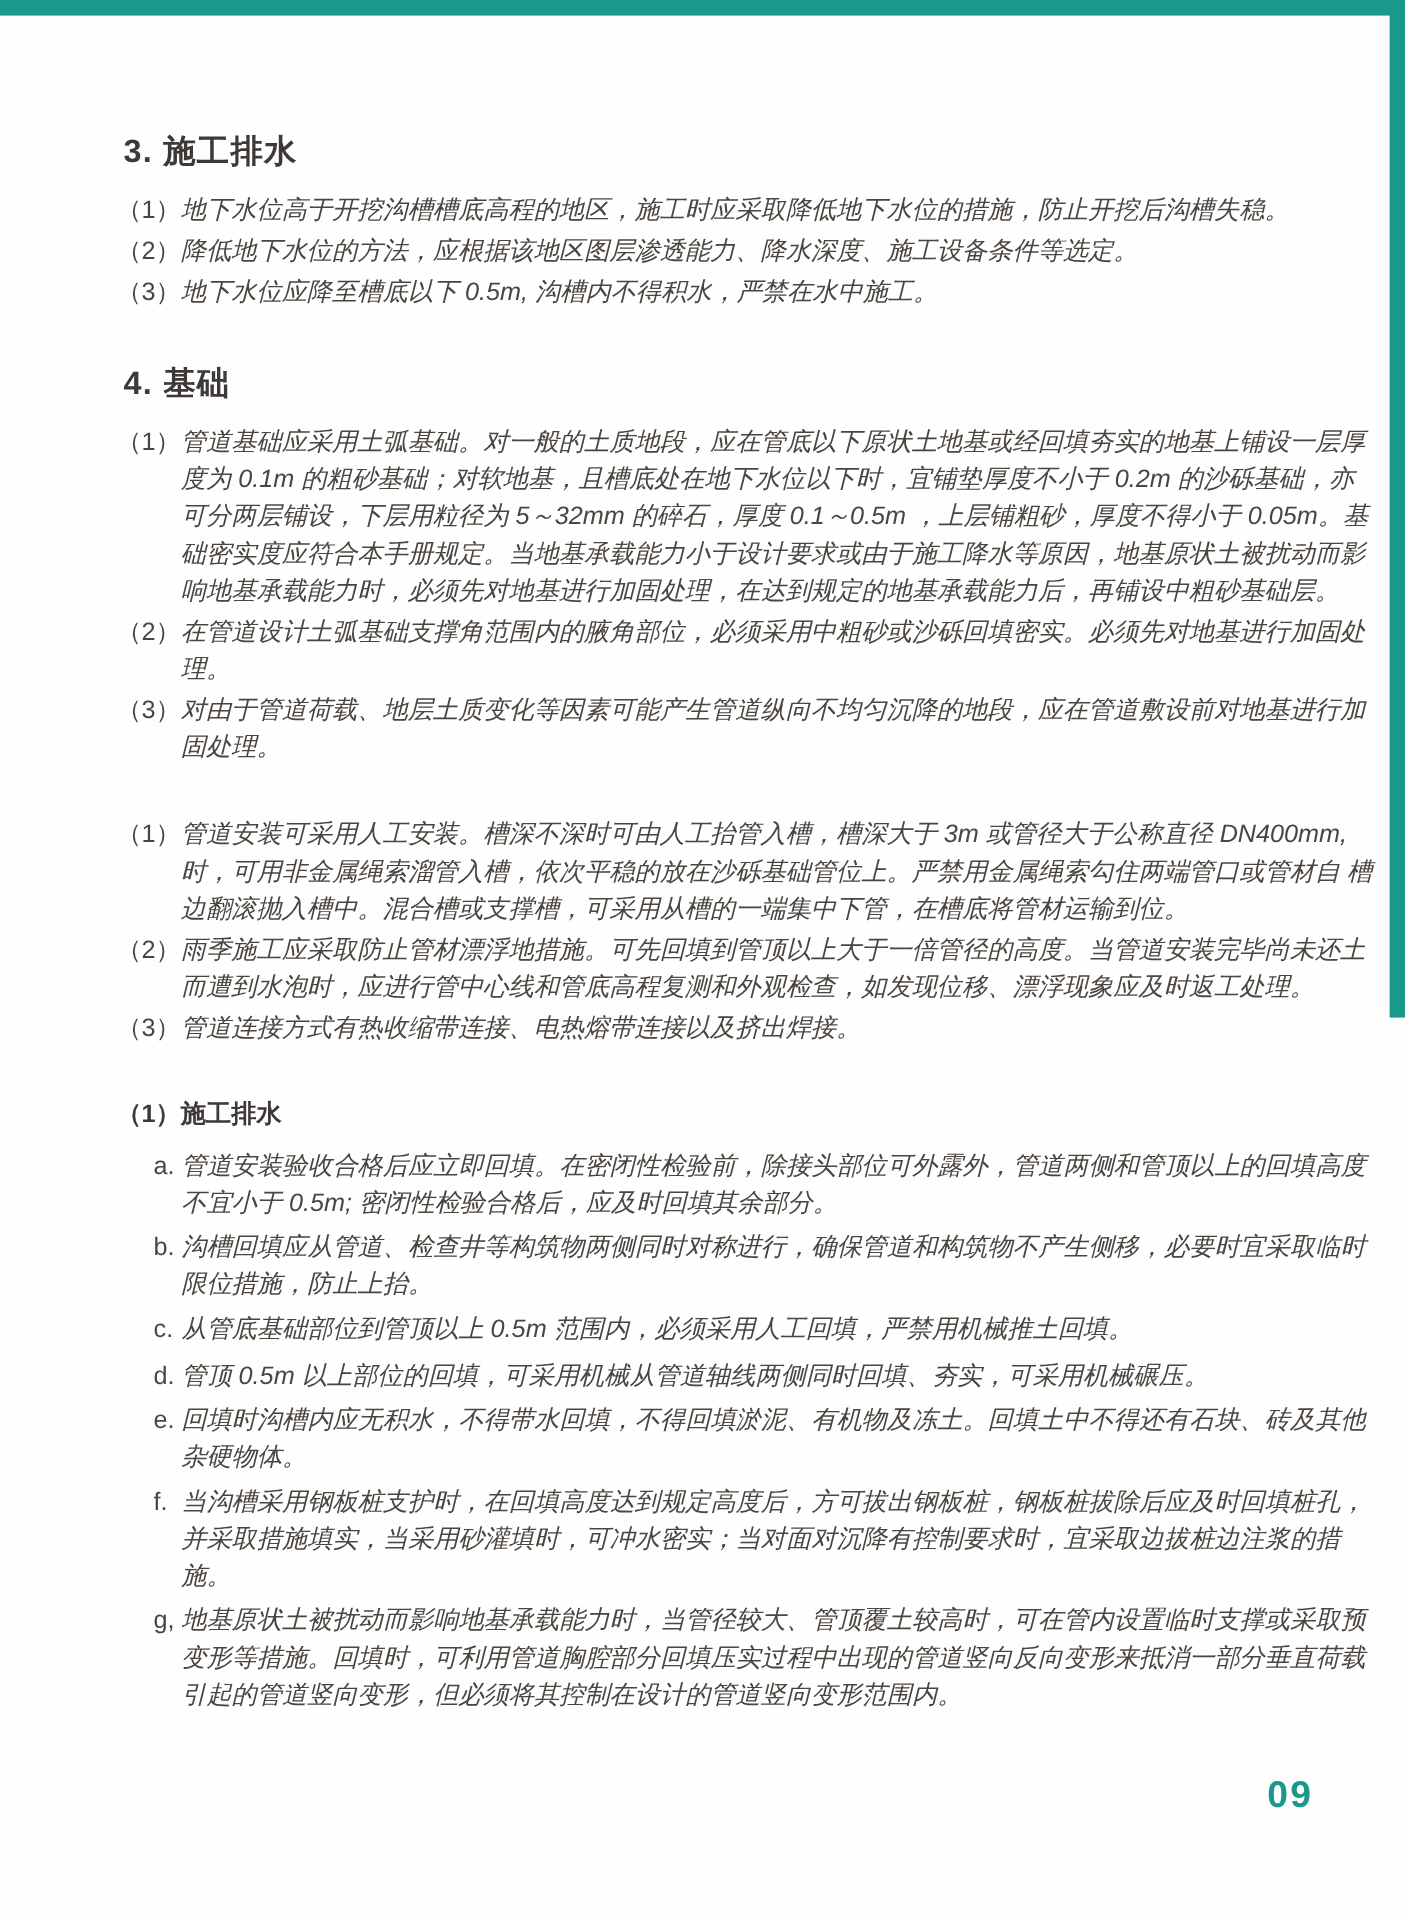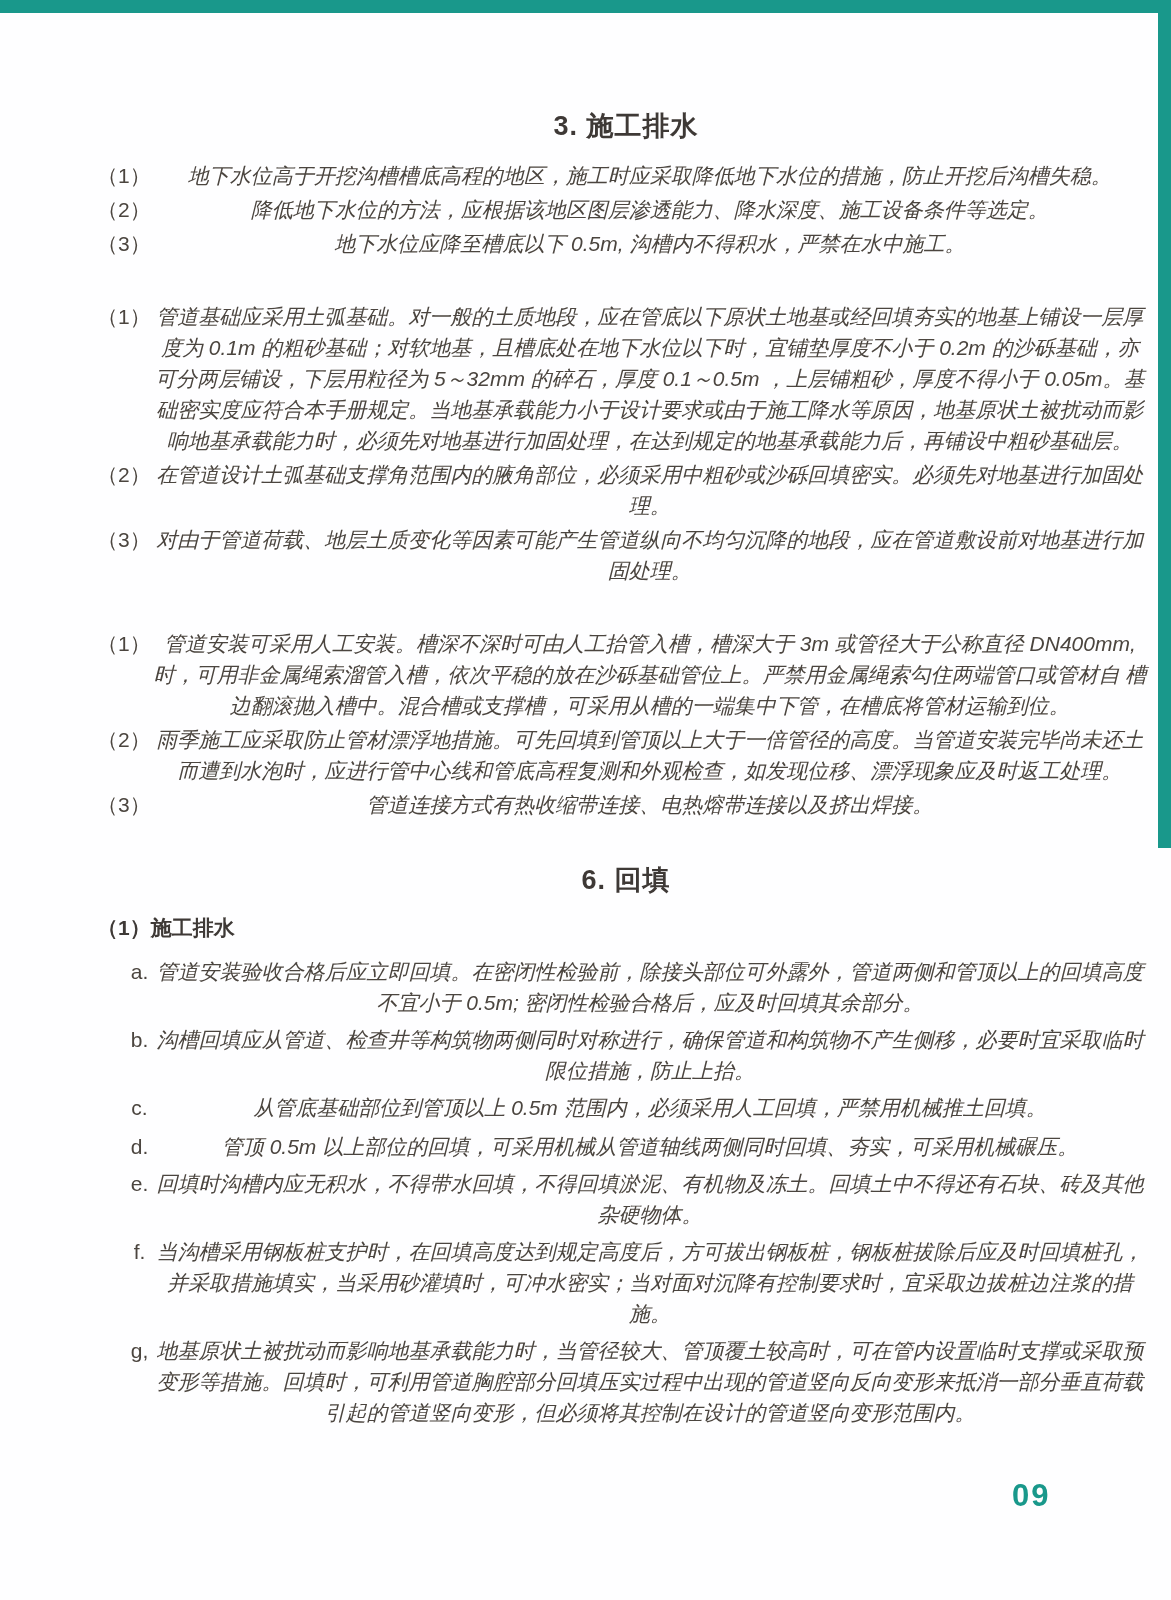--- a/index.html
+++ b/index.html
@@ -11,21 +11,20 @@
   * { margin: 0; padding: 0; box-sizing: border-box; }
   html, body { background: #ffffff; }
   .page {
     position: relative;
     width: 1171px;
     height: 1600px;
     background: var(--bg);
     font-family: "Liberation Sans", "DejaVu Sans", sans-serif;
     color: var(--text);
     overflow: hidden;
-    text-align: center;
   }
   .edge-top {
     position: absolute;
     top: 0; left: 0; right: 0;
     height: 13px;
     background: var(--accent);
   }
   .edge-right {
     position: absolute;
     top: 0; right: 0;
@@ -63,21 +62,21 @@
     color: var(--heading);
     margin: 4px 0 14px 0;
   }
   .subsection-title .marker { flex: 0 0 49px; }
   .lettered { margin-left: 31px; }
   .lettered .item { margin-bottom: 6px; }
   .lettered .item .marker { flex: 0 0 23px; }
   .lettered .item.gap-before { margin-top: 8px; }
   .page-number {
     position: absolute;
-    left: 1012px;
+    left: 1056px;
     top: 1478px;
     font-size: 31px;
     font-weight: bold;
     color: var(--accent);
     letter-spacing: 2px;
   }
 </style>
 </head>
 <body>
 
@@ -97,20 +96,21 @@
         <span class="marker">（2）</span>
         <span class="text">降低地下水位的方法，应根据该地区图层渗透能力、降水深度、施工设备条件等选定。</span>
       </div>
       <div class="item">
         <span class="marker">（3）</span>
         <span class="text">地下水位应降至槽底以下 0.5m, 沟槽内不得积水，严禁在水中施工。</span>
       </div>
     </div>
 
     <div class="section">
+      <h2 class="section-title">4. 基础</h2>
       <div class="item">
         <span class="marker">（1）</span>
         <span class="text">管道基础应采用土弧基础。对一般的土质地段，应在管底以下原状土地基或经回填夯实的地基上铺设一层厚度为 0.1m 的粗砂基础；对软地基，且槽底处在地下水位以下时，宜铺垫厚度不小于 0.2m 的沙砾基础，亦可分两层铺设，下层用粒径为 5～32mm 的碎石，厚度 0.1～0.5m ，上层铺粗砂，厚度不得小于 0.05m。基础密实度应符合本手册规定。当地基承载能力小于设计要求或由于施工降水等原因，地基原状土被扰动而影响地基承载能力时，必须先对地基进行加固处理，在达到规定的地基承载能力后，再铺设中粗砂基础层。</span>
       </div>
       <div class="item">
         <span class="marker">（2）</span>
         <span class="text">在管道设计土弧基础支撑角范围内的腋角部位，必须采用中粗砂或沙砾回填密实。必须先对地基进行加固处理。</span>
       </div>
       <div class="item">
         <span class="marker">（3）</span>
@@ -127,21 +127,20 @@
         <span class="marker">（2）</span>
         <span class="text">雨季施工应采取防止管材漂浮地措施。可先回填到管顶以上大于一倍管径的高度。当管道安装完毕尚未还土而遭到水泡时，应进行管中心线和管底高程复测和外观检查，如发现位移、漂浮现象应及时返工处理。</span>
       </div>
       <div class="item">
         <span class="marker">（3）</span>
         <span class="text">管道连接方式有热收缩带连接、电热熔带连接以及挤出焊接。</span>
       </div>
     </div>
 
     <div class="section">
-      <h2 class="section-title">6. 回填</h2>
       <div class="subsection-title">
         <span class="marker">（1）</span>
         <span class="text">施工排水</span>
       </div>
       <div class="lettered">
         <div class="item">
           <span class="marker">a.</span>
           <span class="text">管道安装验收合格后应立即回填。在密闭性检验前，除接头部位可外露外，管道两侧和管顶以上的回填高度不宜小于 0.5m; 密闭性检验合格后，应及时回填其余部分。</span>
         </div>
         <div class="item">

